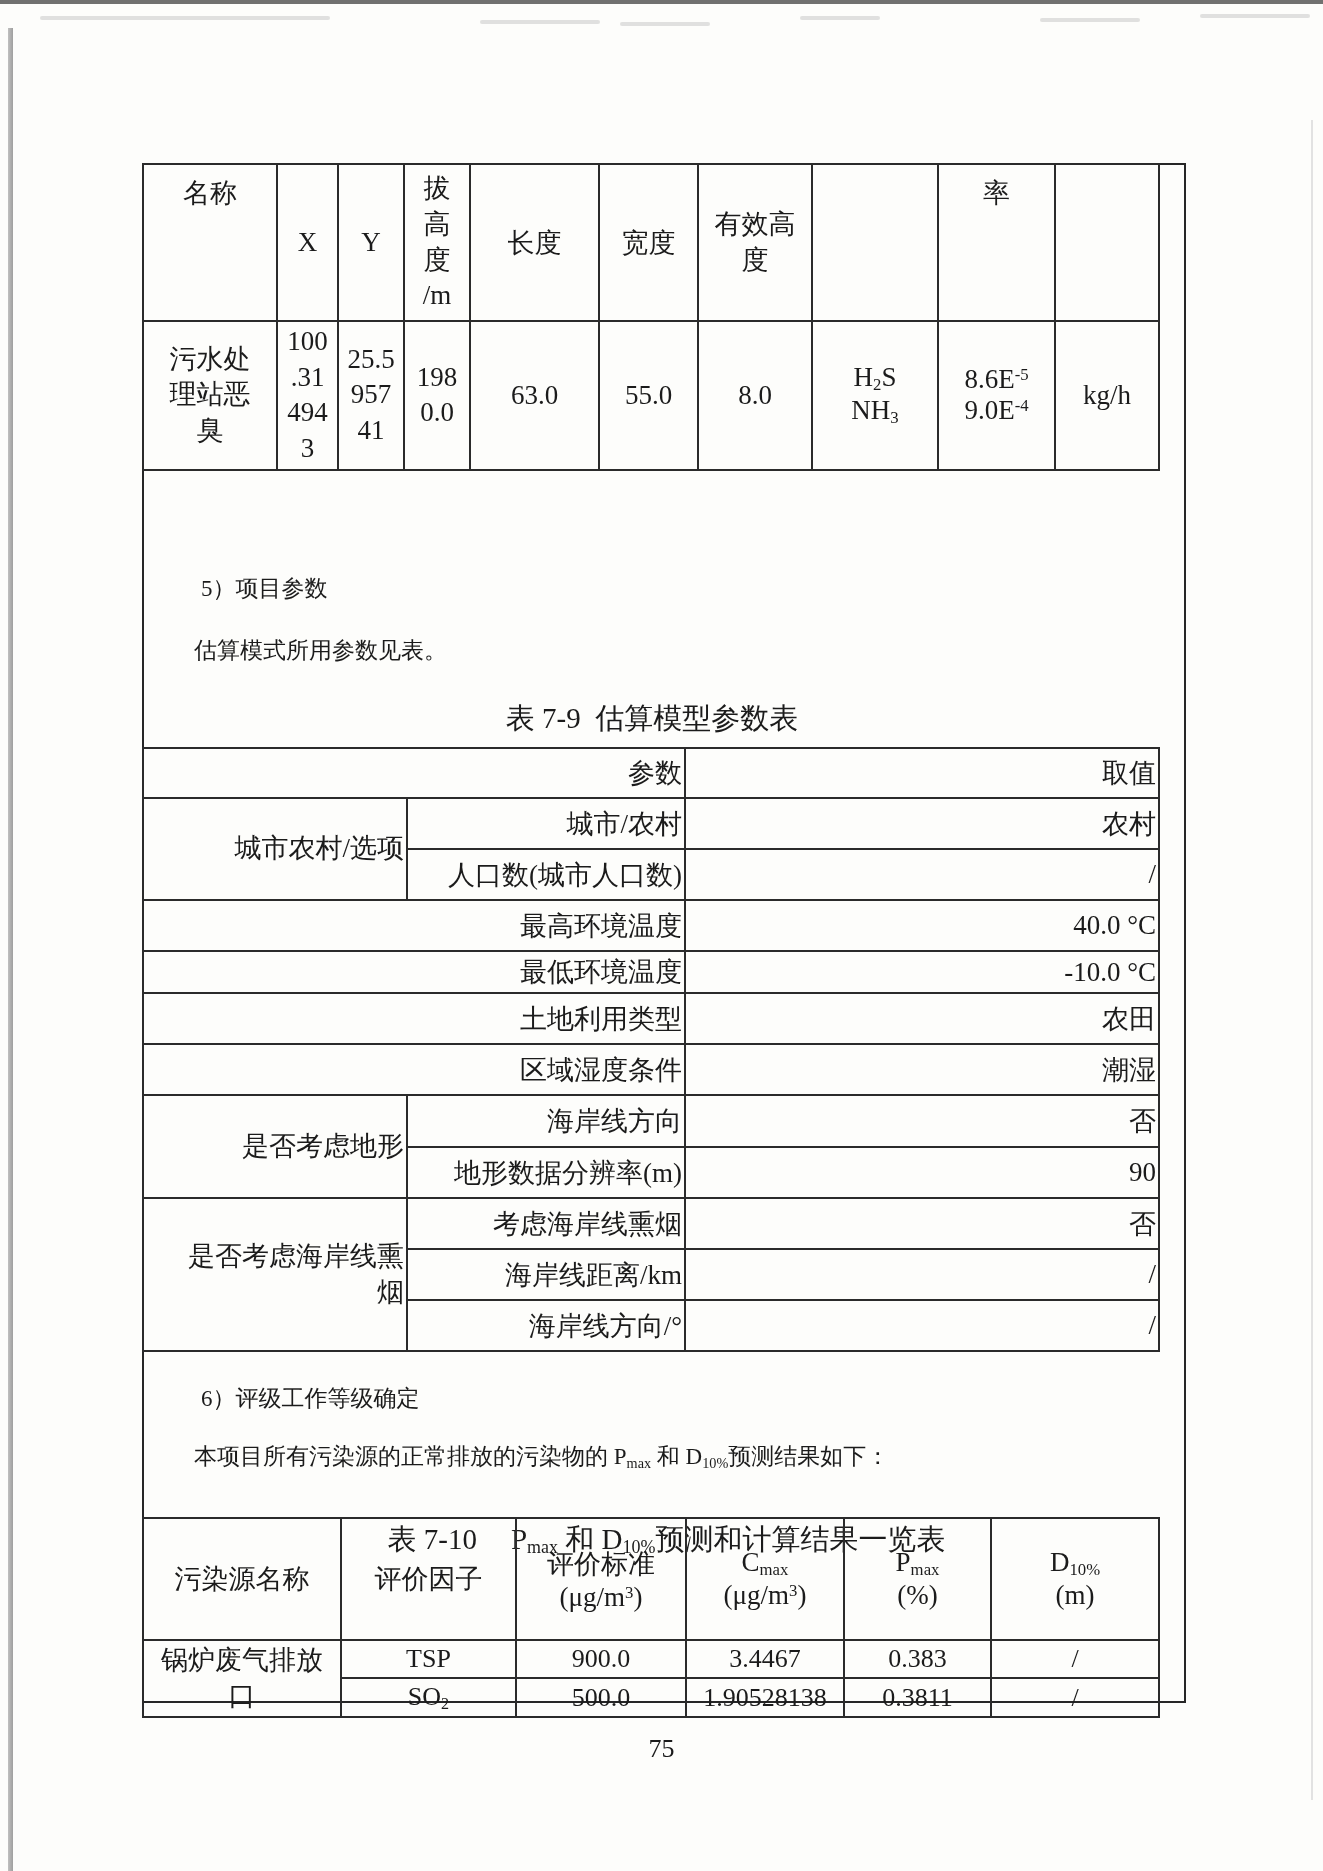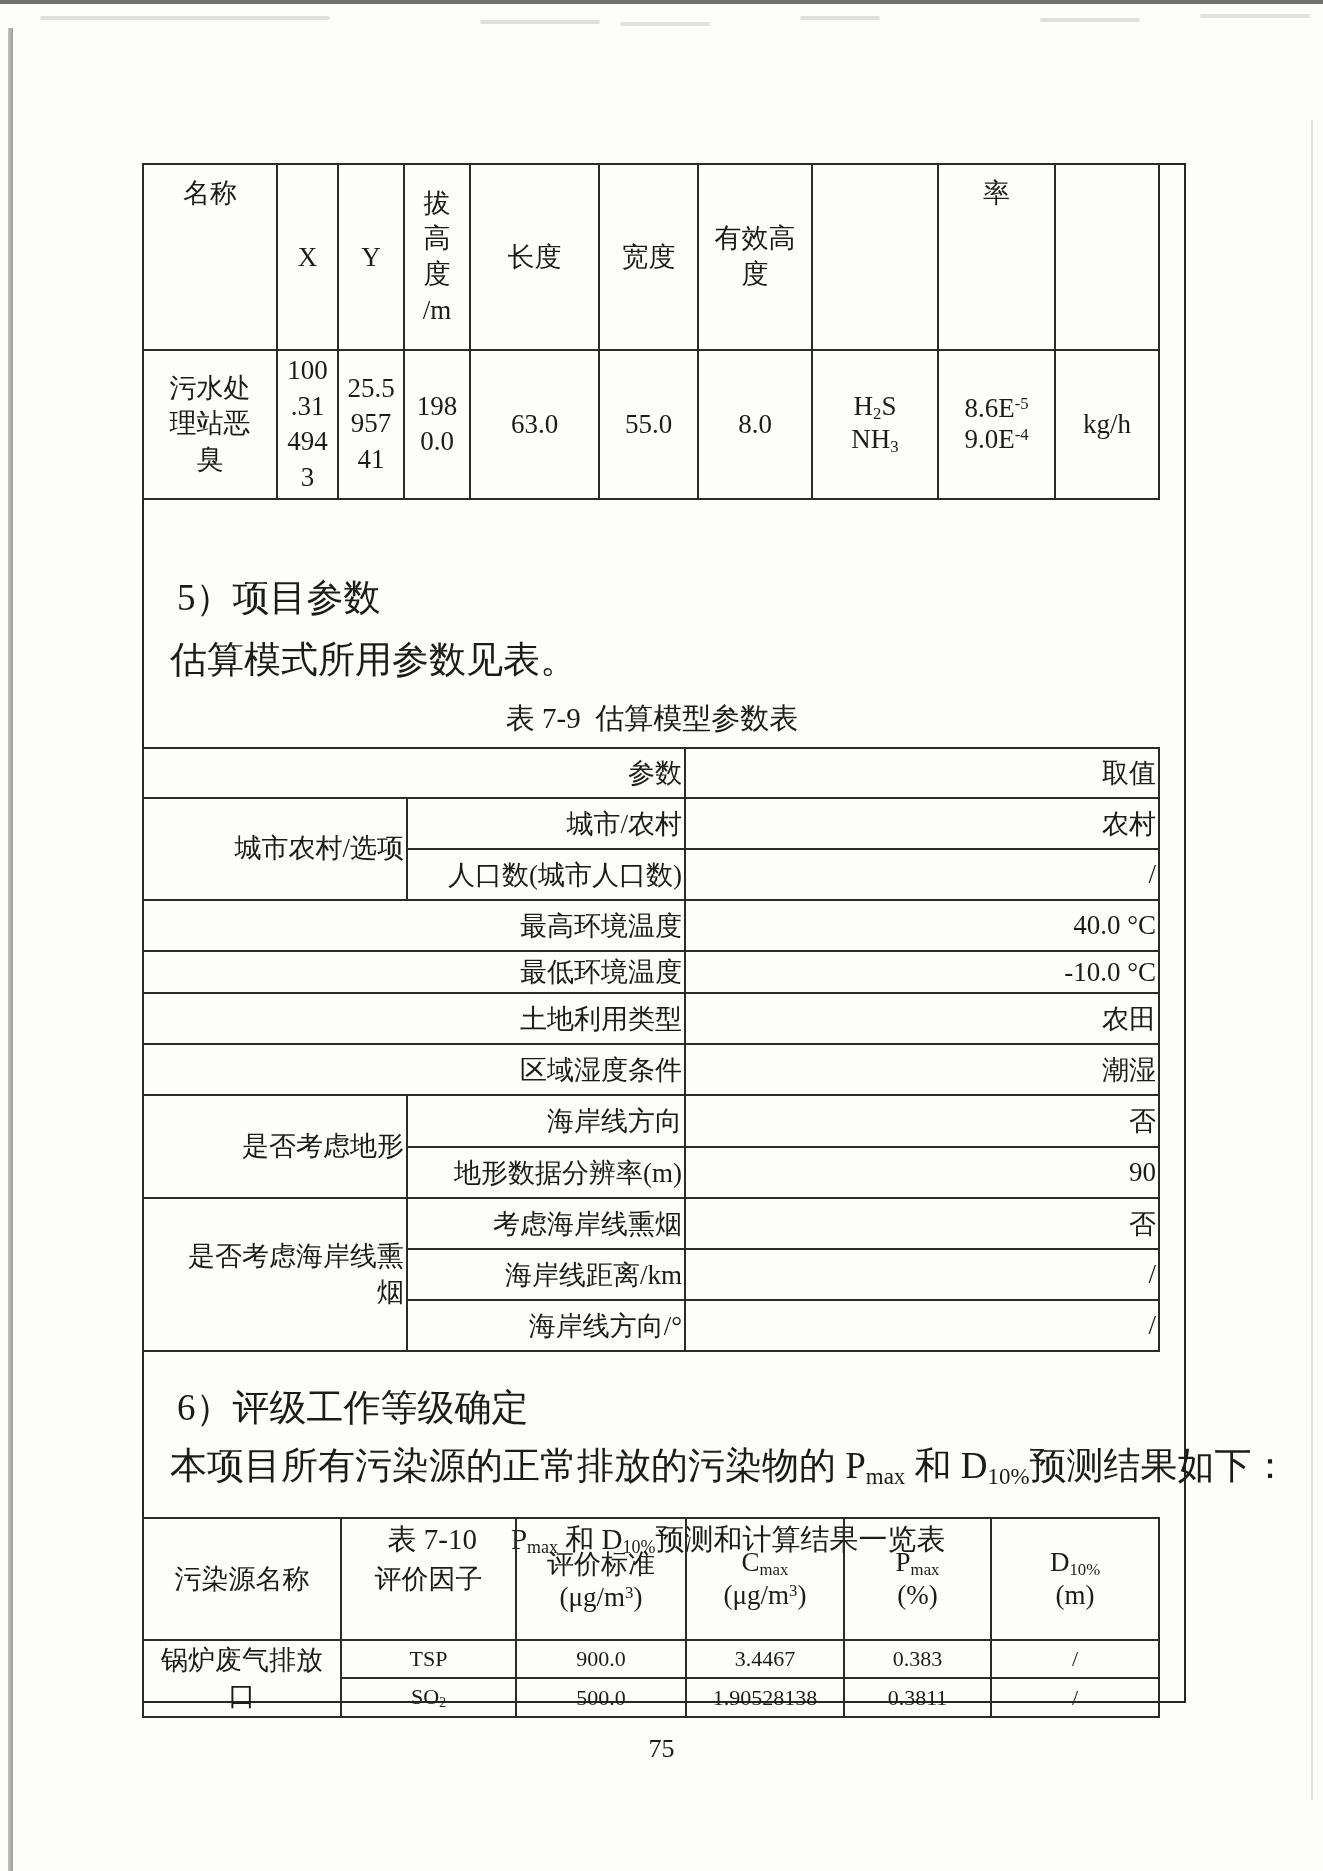--- a/index.html
+++ b/index.html
@@ -31,23 +31,23 @@
     font-weight:normal; overflow:hidden;
     padding:2px 4px;
   }
   .wrap { white-space:pre-line; line-height:1.32; }
   .vtop { vertical-align:top; padding-top:10px; }
 
   .t-src { position:absolute; left:-2px; top:-2px; width:1016px; font-size:27px; }
   .t-79  { position:absolute; left:-2px; top:582px; width:1016px; font-size:27px; }
   .t-710 { position:absolute; left:-2px; top:1352px; width:1016px; font-size:27px; }
   .t-79 td { padding:2px 2px;text-align:right; }
-  .t-710 .num { font-size:22px;margin-top:37px; }
-
-  .para { position:absolute; font-size:37px; white-space:nowrap; }
+  .t-710 .num { font-size:26px;margin-top:37px; }
+
+  .para { position:absolute; font-size:23px; white-space:nowrap;margin-left:24px; }
   .tbl-title { position:absolute; width:1016px; text-align:center; font-size:29px; white-space:pre; }
 
   sub { font-size:.62em; vertical-align:-0.25em; }
   sup { font-size:.62em; vertical-align:0.45em; }
 
   .title-gap { margin-right:34px; }
 
   .page-num { position:absolute; top:1734px; left:0; width:1323px; text-align:center; font-size:26px; }
 </style>
 </head>
@@ -72,21 +72,21 @@
         <col style="width:66px">
       <col style="width:66px">
         <col style="width:129px">
         <col style="width:99px">
       <col style="width:114px">
         <col style="width:126px">
         <col style="width:117px">
       <col style="width:104px">
     </colgroup>
     <tbody>
-        <tr style="height:186px">
+        <tr style="height:157px">
       <td class="vtop">名称</td>
       <td>X</td>
       <td>Y</td>
       <td class="wrap">拔
 高
 度
 /m</td>
       <td>长度</td>
       <td>宽度</td>
       <td class="wrap">有效高

